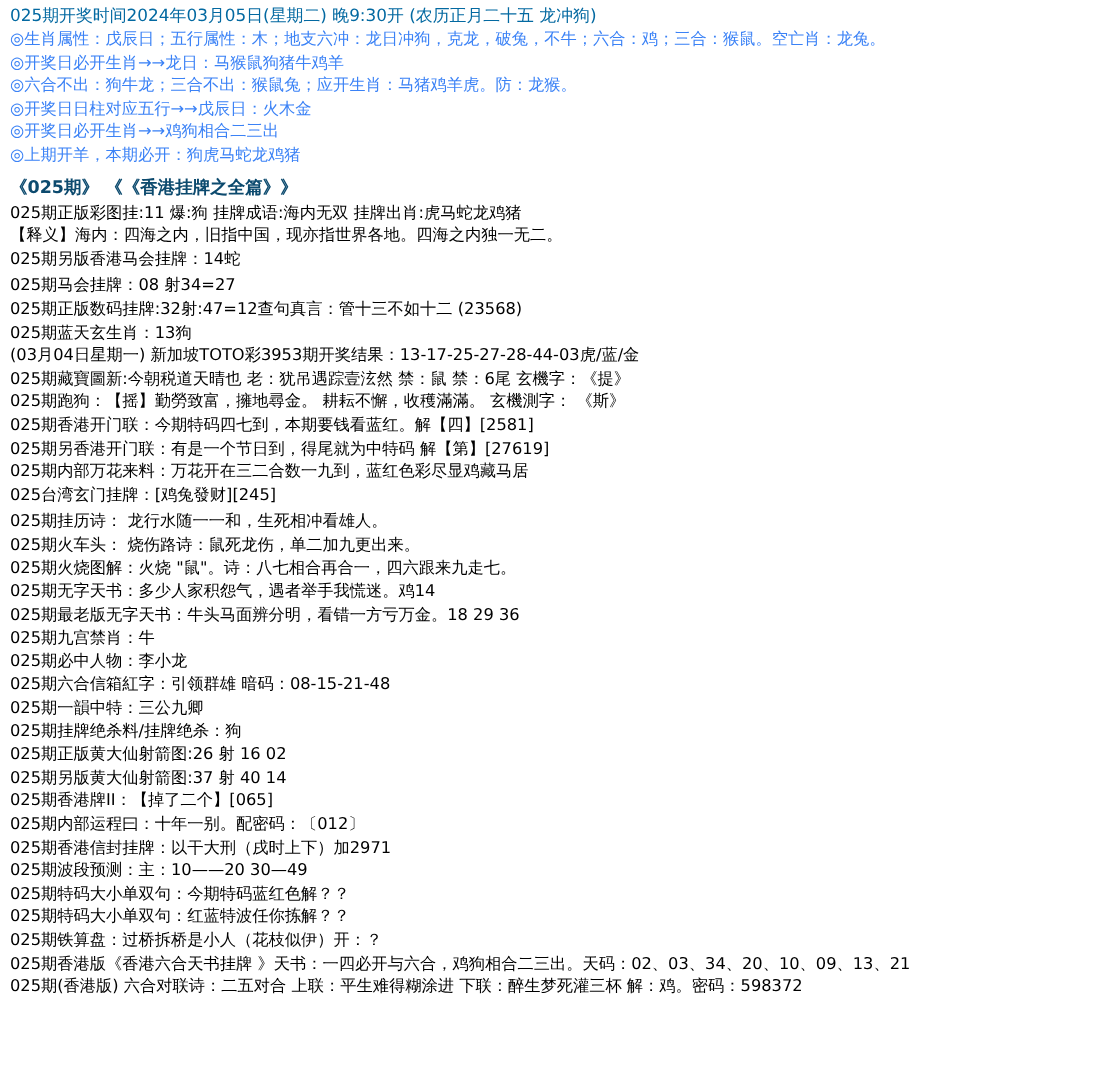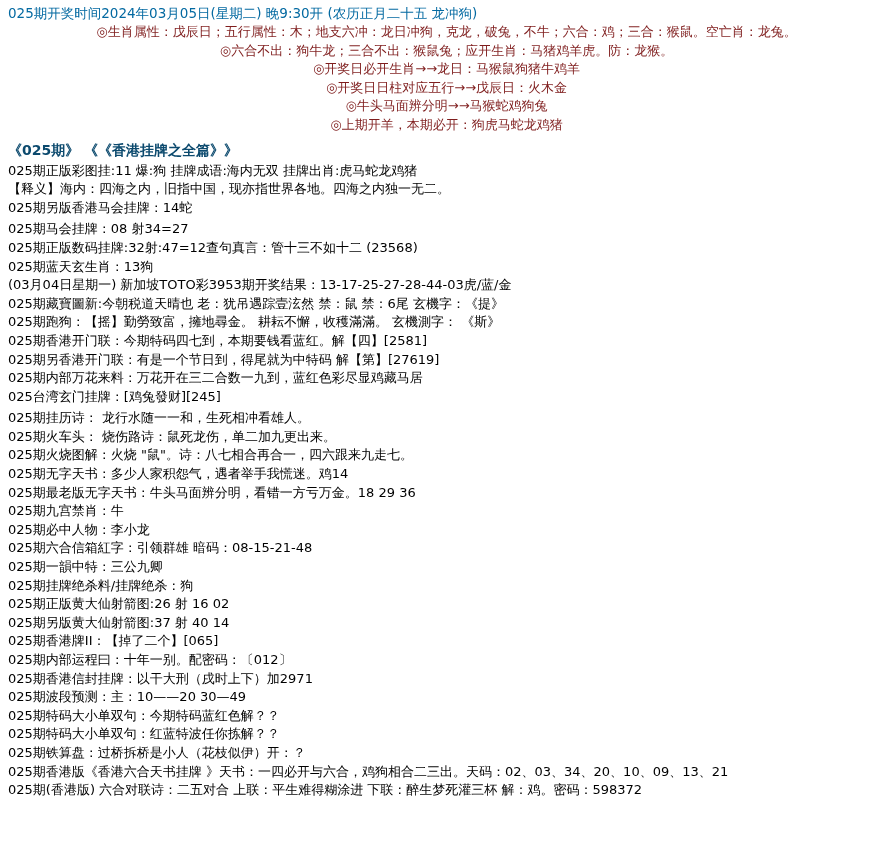--- a/index.html
+++ b/index.html
@@ -19,24 +19,23 @@
     box-sizing: border-box;
     padding: 3px 6px 6px 6px;
   }
   .hdr {
     color: #0369a1;
     font-size: 13.5px;
     line-height: 20px;
     padding-left: 2px;
   }
   .rule-line {
-    color: #7f1d1d;
+    color: #3b82f6;
     line-height: 18.6px;
     white-space: nowrap;
-    text-align: center;
   }
   .section-title {
     color: #0c4a6e;
     font-weight: bold;
     font-size: 14px;
     line-height: 24px;
     padding-left: 2px;
   }
   .body-line {
     line-height: 18.6px;
@@ -51,24 +50,24 @@
 </style>
 </head>
 <body>
 
 <div class="page">
 
   <div class="hdr">025期开奖时间2024年03月05日(星期二) 晚9:30开 (农历正月二十五 龙冲狗)</div>
 
   <div>
     <div class="rule-line indent">◎生肖属性：戊辰日；五行属性：木；地支六冲：龙日冲狗，克龙，破兔，不牛；六合：鸡；三合：猴鼠。空亡肖：龙兔。</div>
+    <div class="rule-line indent">◎开奖日必开生肖→→龙日：马猴鼠狗猪牛鸡羊</div>
     <div class="rule-line indent">◎六合不出：狗牛龙；三合不出：猴鼠兔；应开生肖：马猪鸡羊虎。防：龙猴。</div>
-    <div class="rule-line indent">◎开奖日必开生肖→→龙日：马猴鼠狗猪牛鸡羊</div>
     <div class="rule-line indent">◎开奖日日柱对应五行→→戊辰日：火木金</div>
-    <div class="rule-line indent">◎牛头马面辨分明→→马猴蛇鸡狗兔</div>
+    <div class="rule-line indent">◎开奖日必开生肖→→鸡狗相合二三出</div>
     <div class="rule-line indent">◎上期开羊，本期必开：狗虎马蛇龙鸡猪</div>
   </div>
 
   <div class="sep"></div>
 
   <div class="section-title">
     <span>《025期》</span>
     <span>《《香港挂牌之全篇》》</span>
   </div>
 

